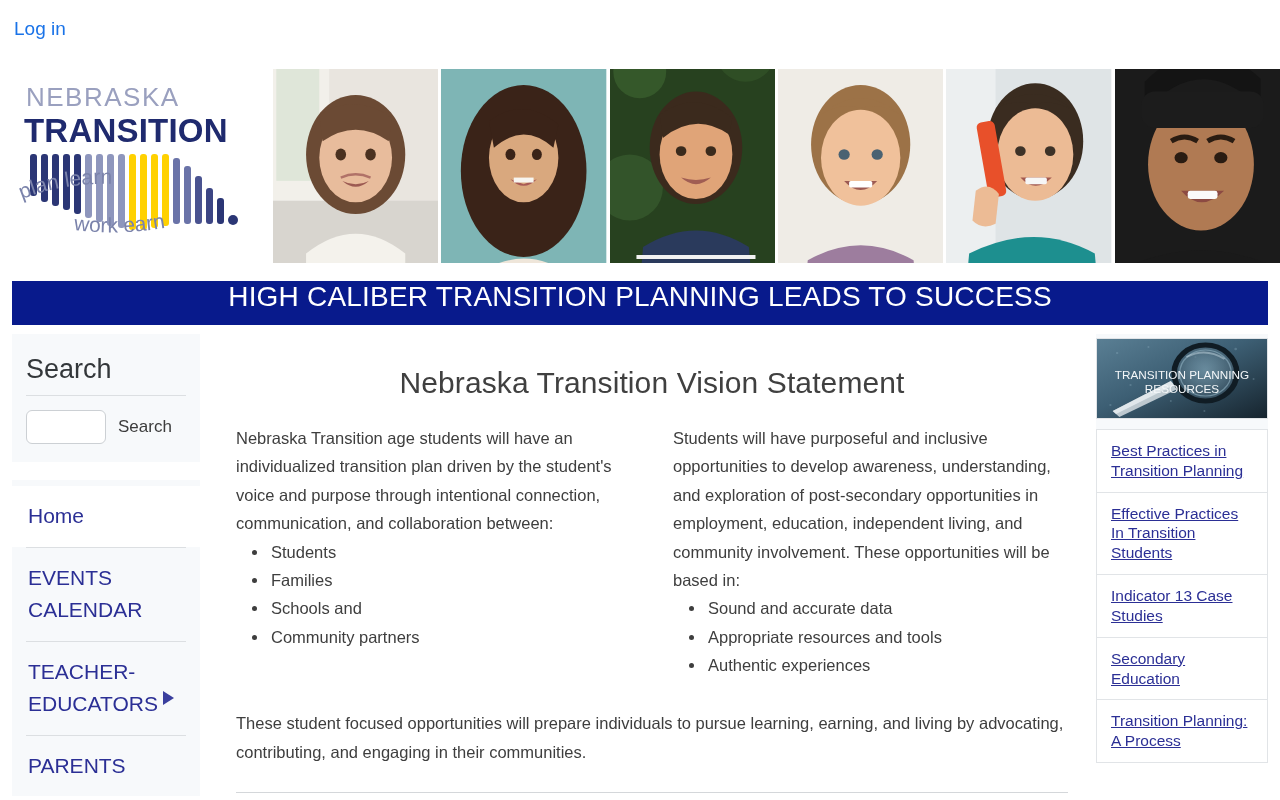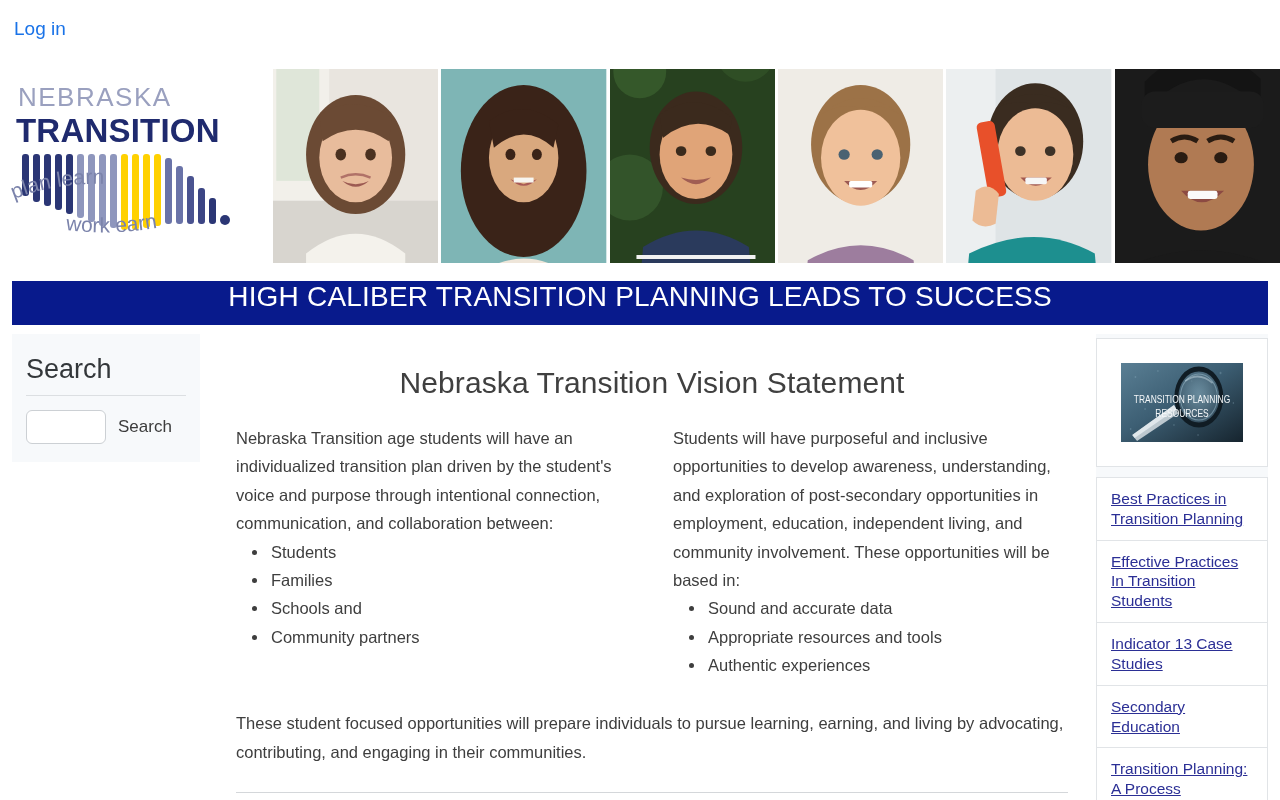--- a/index.html
+++ b/index.html
@@ -25,21 +25,21 @@
     cursor: pointer;
   }
 
   
   .header {
     position: relative;
     height: 205px;
   }
   .logo {
     position: absolute;
-    left: 4px; top: 12px;
+    left: 12px; top: 12px;
     width: 240px; height: 180px;
   }
   .photostrip {
     position: absolute;
     left: 273px; top: 9px;
     right: 0; height: 194px;
     display: flex;
     overflow: hidden;
   }
   .photo {
@@ -196,21 +196,21 @@
 
   
   .right-wrap {
     background: #f7f9fb;
     padding: 4px 0 0 0;
   }
   .card {
     background: #ffffff;
     border: 1px solid #e1e4e7;
     margin-bottom: 10px;
-    padding: 24px;
+    padding: 0;
     text-align: right;
   }
   .card-img {
     width: 100%;
     height: 79px;
     display: block;
   }
   .linkcard {
     background: #ffffff;
     border: 1px solid #e1e4e7;
@@ -388,20 +388,34 @@
   <div class="col-left">
 
     <div class="block">
       <div class="block-title">Search</div>
       <div class="search-row">
         <input class="search-input" type="text" placeholder="" style="">
         <button class="search-btn">Search</button>
       </div>
     </div>
 
+    <div class="navblock">
+      <div class="nav-item active">
+        <span class="nav-label">Home</span>
+      </div>
+      <div class="nav-item">
+        <span class="nav-label">EVENTS CALENDAR</span>
+      </div>
+      <div class="nav-item">
+        <span class="nav-label">TEACHER-EDUCATORS</span><span class="caret"></span>
+      </div>
+      <div class="nav-item">
+        <span class="nav-label">PARENTS</span>
+      </div>
+    </div>
 
   </div>
 
   <div class="col-main">
 
     <h1 class="page-title">Nebraska Transition Vision Statement</h1>
 
     <div class="two-col">
 
       <div>

